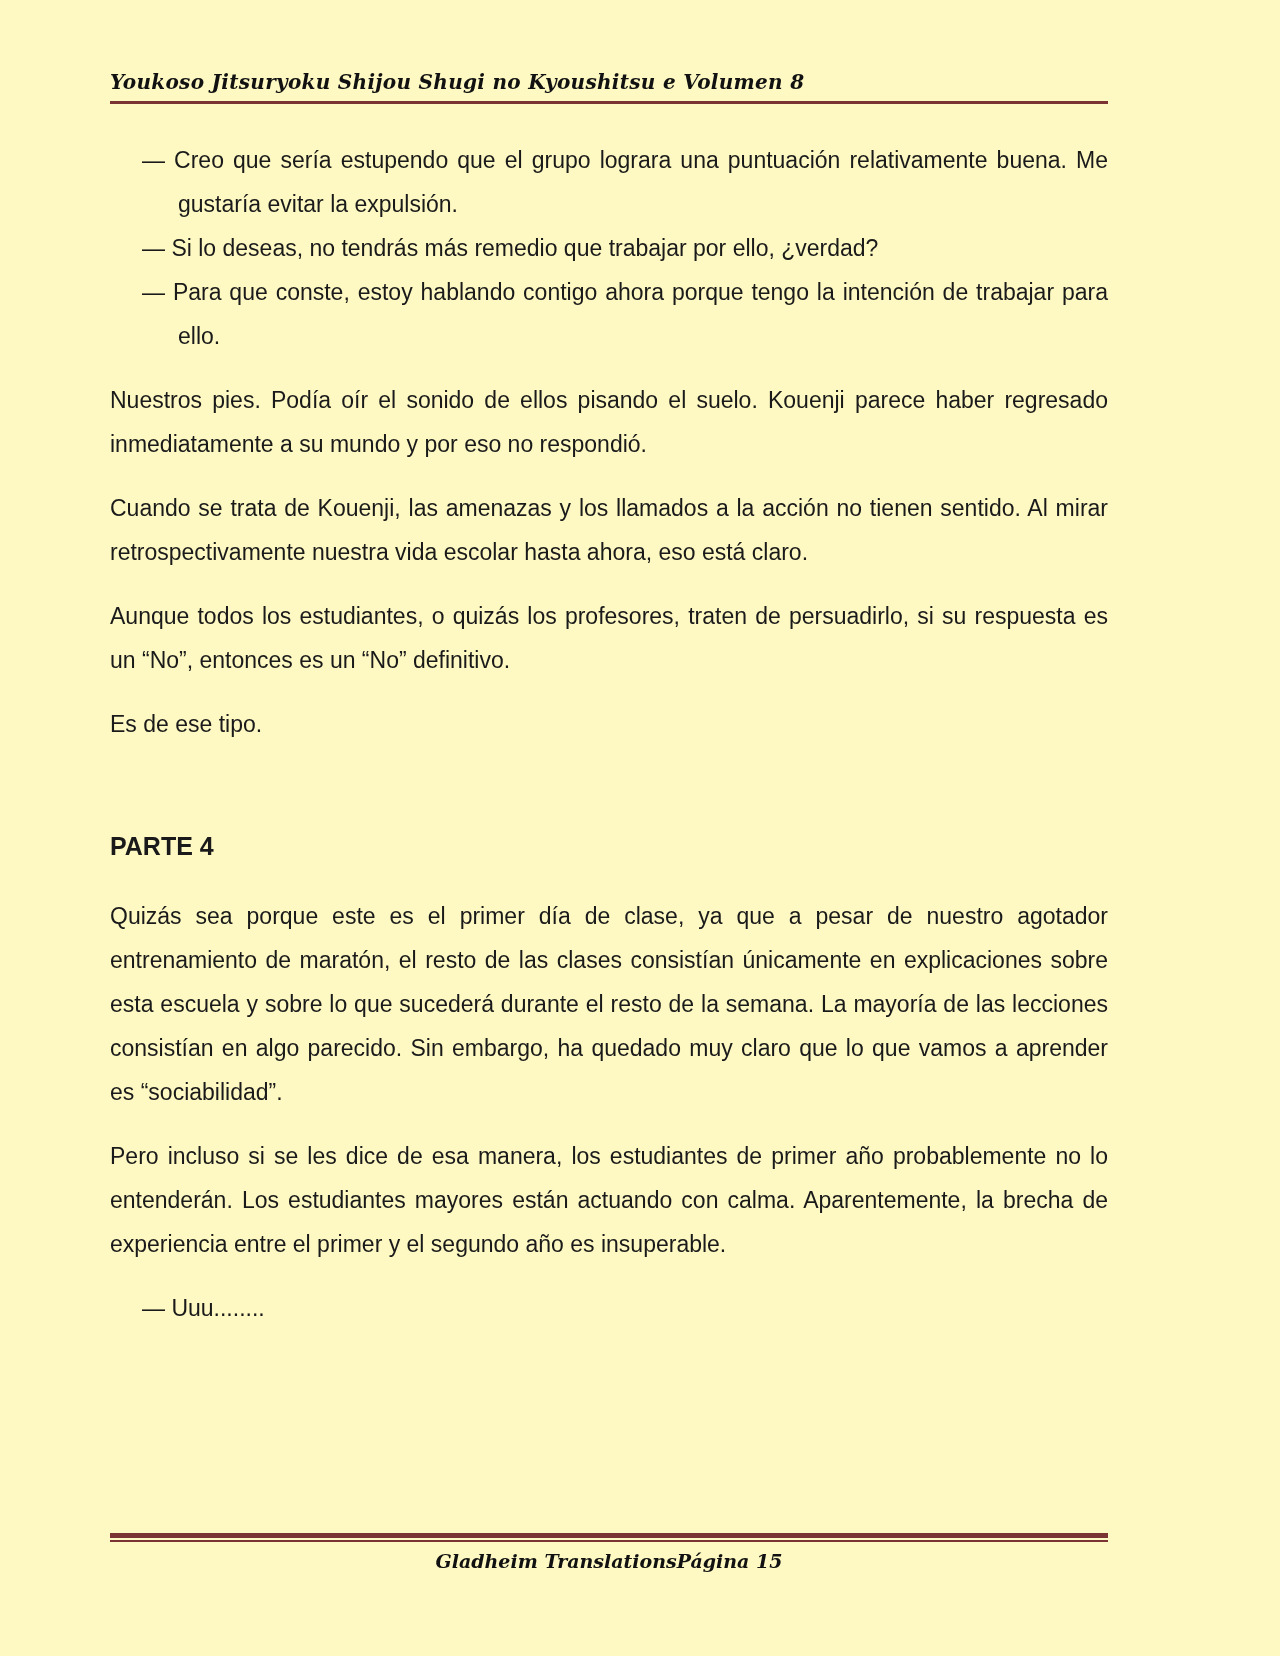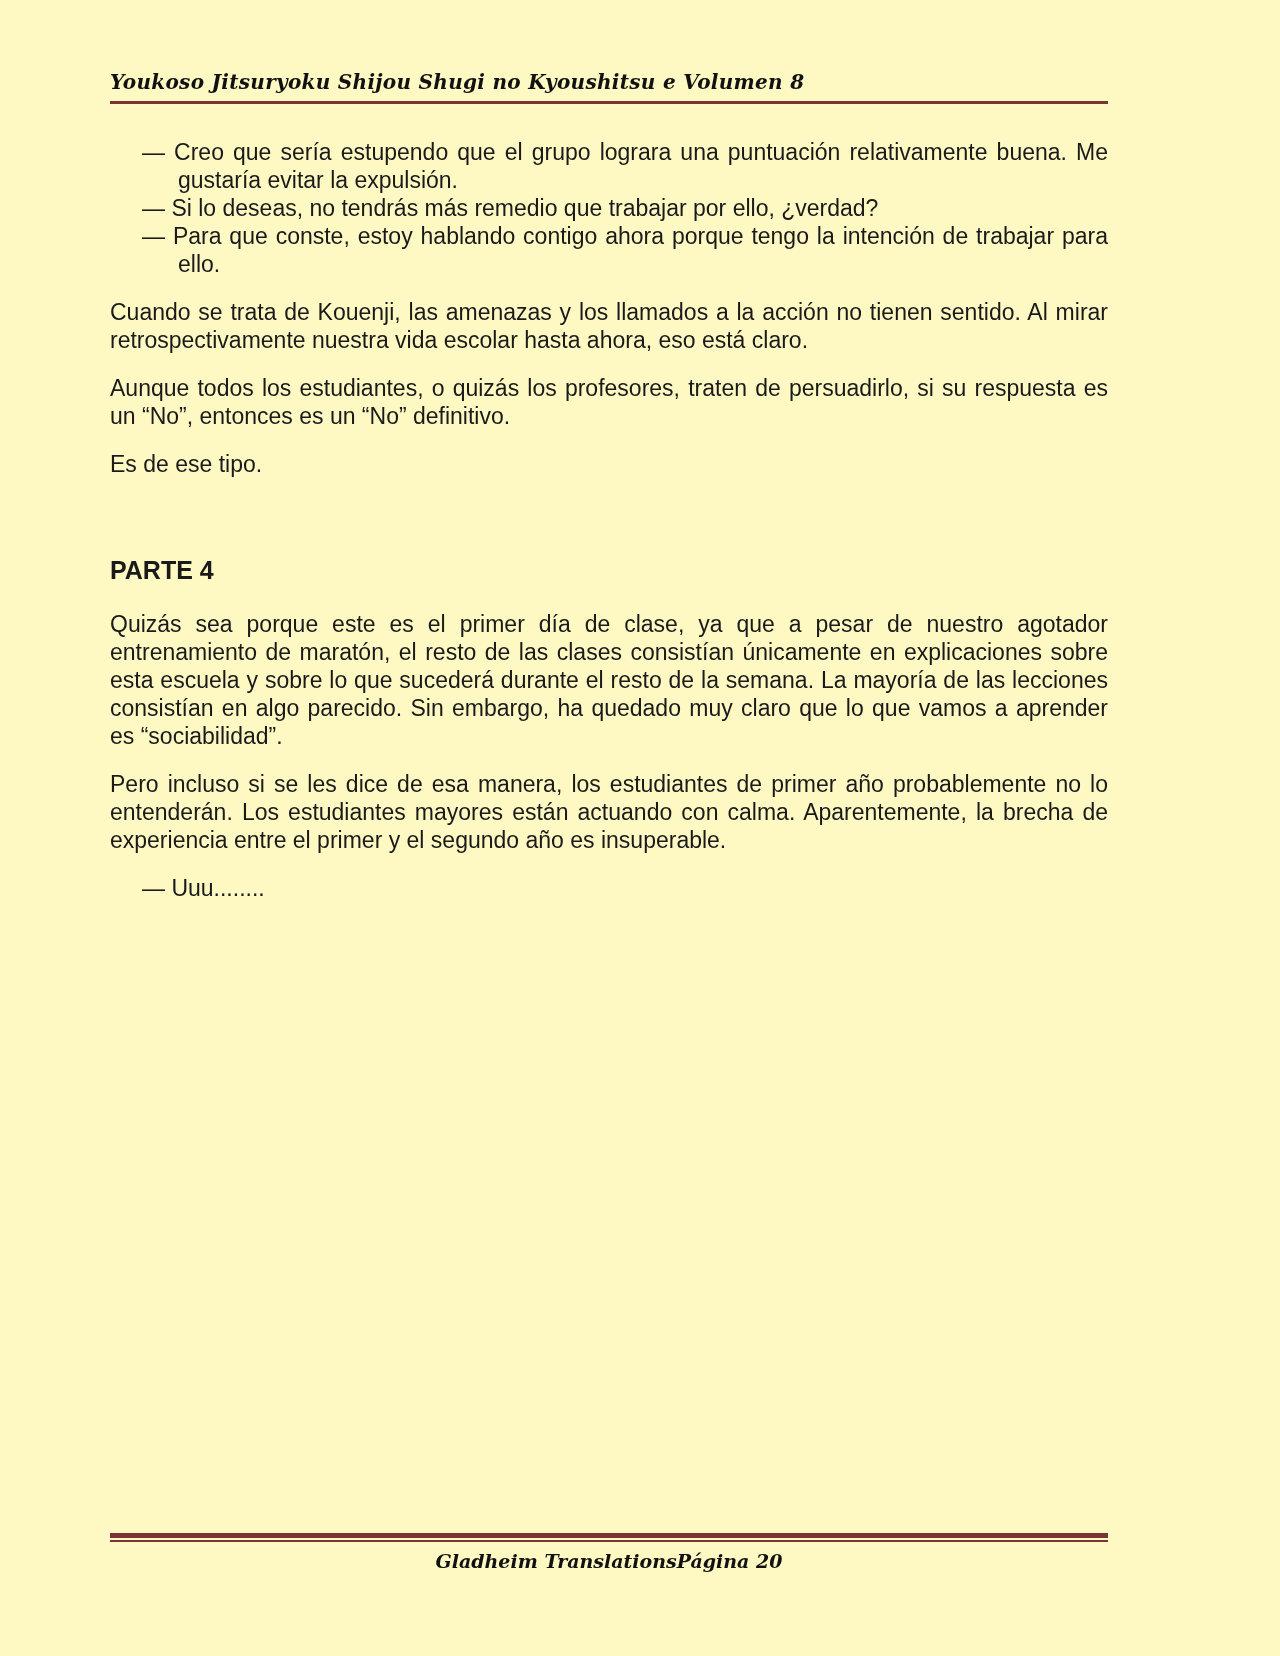--- a/index.html
+++ b/index.html
@@ -32,21 +32,21 @@
   }
   .header-rule {
     margin-top: 7px;
     border-top: 3px solid var(--rule-color, #7b3434);
     height: 0;
   }
   
   .content {
     margin-top: 34px;
     font-size: 23px;
-    line-height: 28px;
+    line-height: 44px;
     text-align: justify;
   }
   .dialogue {
     margin: 0;
     padding-left: 68px;
     text-indent: -36px;
   }
   .para {
     margin: 20px 0;
   }
@@ -86,30 +86,31 @@
 
   <div class="header">
     <div class="header-title">Youkoso Jitsuryoku Shijou Shugi no Kyoushitsu e Volumen 8</div>
     <div class="header-rule"></div>
   </div>
 
   <div class="content">
     <p class="dialogue">— Creo que sería estupendo que el grupo lograra una puntuación relativamente buena. Me gustaría evitar la expulsión.</p>
     <p class="dialogue">— Si lo deseas, no tendrás más remedio que trabajar por ello, ¿verdad?</p>
     <p class="dialogue">— Para que conste, estoy hablando contigo ahora porque tengo la intención de trabajar para ello.</p>
+    <p class="para">Nuestros pies. Podía oír el sonido de ellos pisando el suelo. Kouenji parece haber regresado inmediatamente a su mundo y por eso no respondió.</p>
     <p class="para">Cuando se trata de Kouenji, las amenazas y los llamados a la acción no tienen sentido. Al mirar retrospectivamente nuestra vida escolar hasta ahora, eso está claro.</p>
     <p class="para">Aunque todos los estudiantes, o quizás los profesores, traten de persuadirlo, si su respuesta es un “No”, entonces es un “No” definitivo.</p>
     <p class="para">Es de ese tipo.</p>
     <p class="heading">PARTE 4</p>
     <p class="para">Quizás sea porque este es el primer día de clase, ya que a pesar de nuestro agotador entrenamiento de maratón, el resto de las clases consistían únicamente en explicaciones sobre esta escuela y sobre lo que sucederá durante el resto de la semana. La mayoría de las lecciones consistían en algo parecido. Sin embargo, ha quedado muy claro que lo que vamos a aprender es “sociabilidad”.</p>
     <p class="para">Pero incluso si se les dice de esa manera, los estudiantes de primer año probablemente no lo entenderán. Los estudiantes mayores están actuando con calma. Aparentemente, la brecha de experiencia entre el primer y el segundo año es insuperable.</p>
     <p class="dialogue">— Uuu........</p>
   </div>
 
   <div class="footer">
     <div class="footer-rule"></div>
     <div class="footer-row">
       <span>Gladheim Translations</span>
-      <span>Página 20</span>
+      <span>Página 15</span>
     </div>
   </div>
 
 </div>
 
 </body></html>

